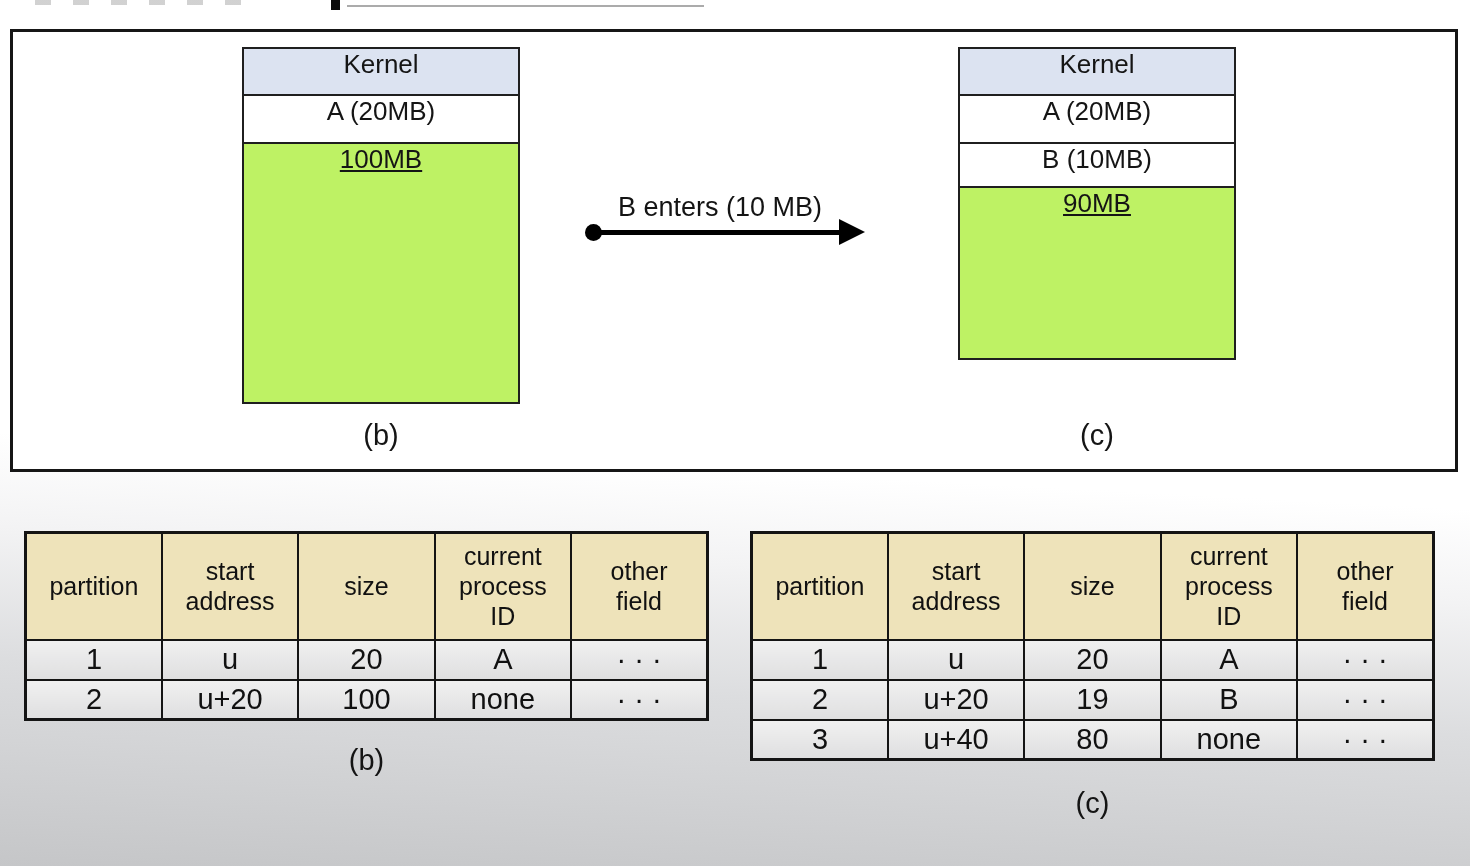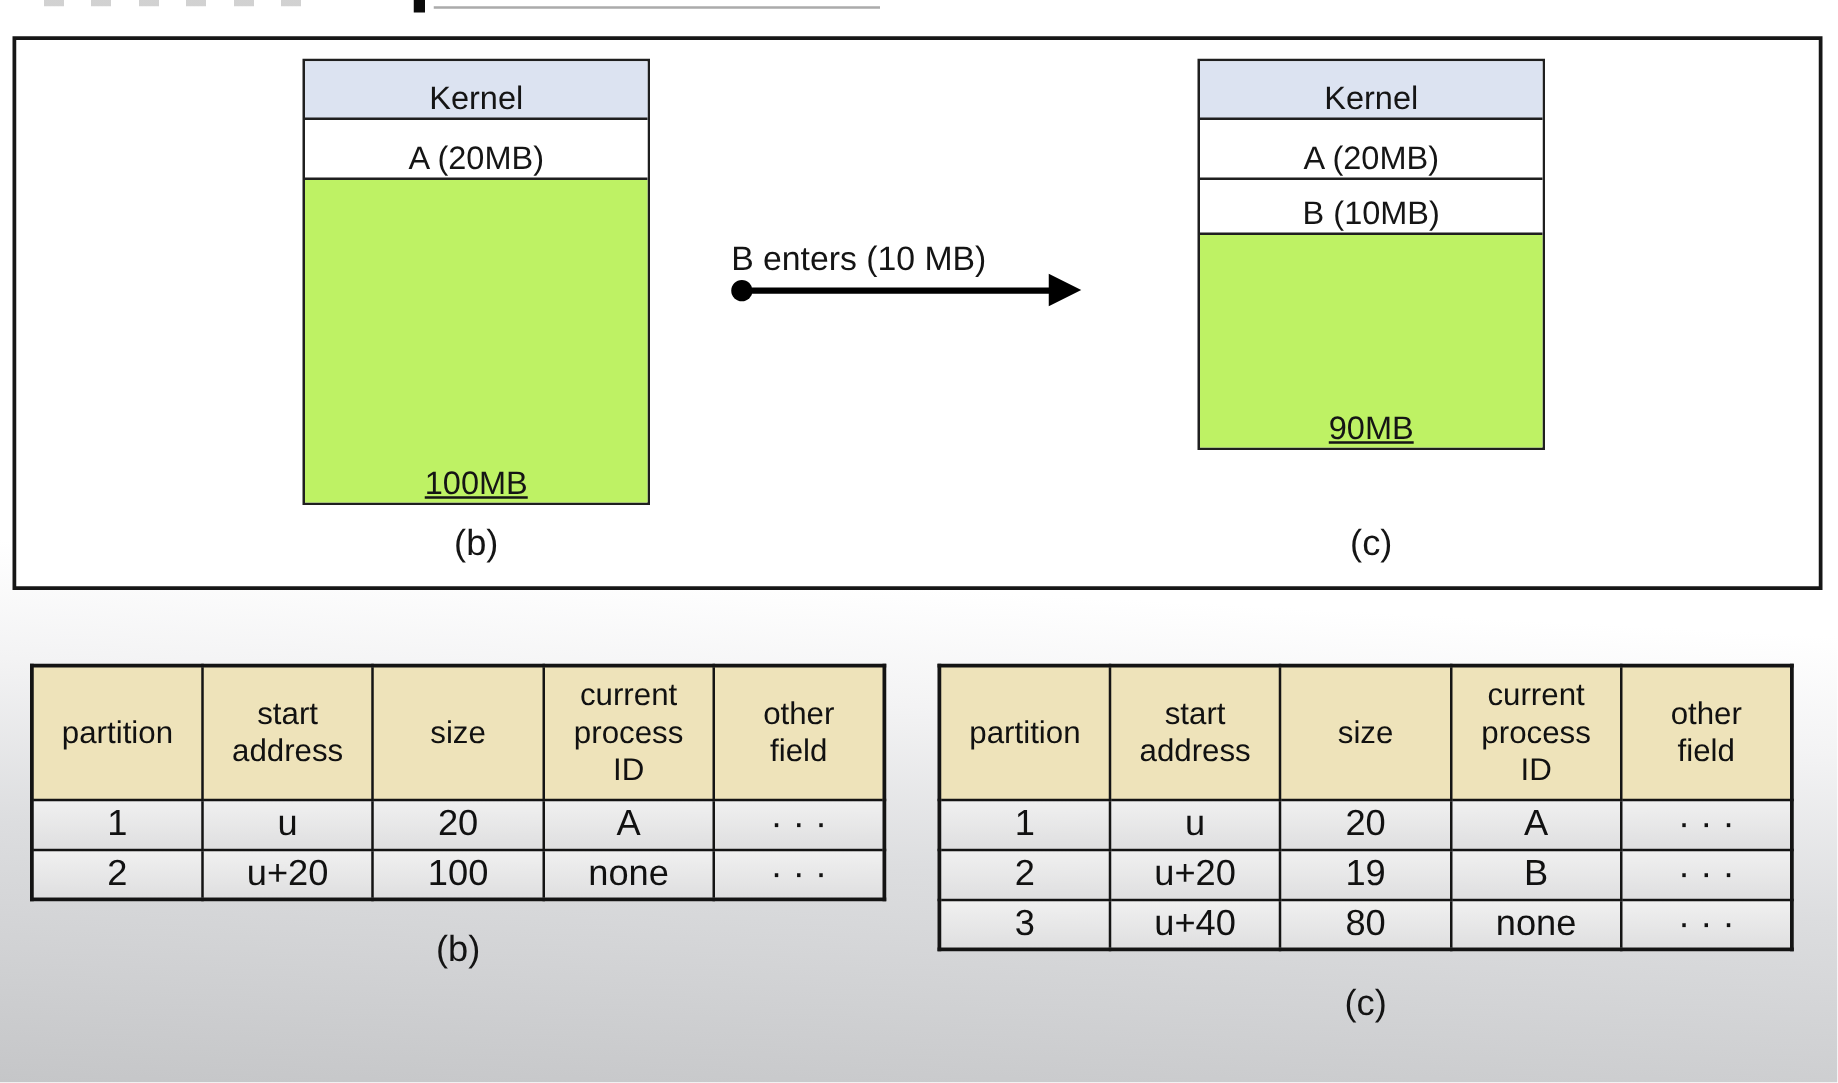--- a/index.html
+++ b/index.html
@@ -25,42 +25,42 @@
     background:#ffffff; border:3px solid #161616;
   }
 
   
   .memmap{
     position:absolute; width:278px; border:2px solid #1f1f1f; background:#ffffff;
   }
   .memmap-b{ left:242px; top:47px; }
   .memmap-c{ left:958px; top:47px; }
   .block{
-    display:flex; align-items:flex-end; justify-content:center;
+    display:flex; align-items:flex-start; justify-content:center;
     border-bottom:2px solid #1f1f1f; font-size:26px; color:#151515;
   }
   .block:last-child{ border-bottom:none; }
   .bg-kernel{ background:#dce3f1; }
   .bg-proc{ background:#ffffff; }
   .bg-free{ background:#bef264;text-decoration:underline; }
   .h-kernel{ height:47px; }
   .h-proc-a{ height:48px; }
   .h-proc-b{ height:44px; }
   .h-free-b{ height:258px; }
   .h-free-c{ height:170px; }
 
   .memcap{
     position:absolute; width:278px; text-align:center; font-size:29px; color:#151515;
   }
   .memcap-b{ left:242px; top:419px; }
   .memcap-c{ left:958px; top:419px; }
 
   
   .arrow-label{
-    position:absolute; left:552px; top:192px; width:270px; text-align:center;
+    position:absolute; left:585px; top:192px; width:270px; text-align:center;
     font-size:27px; color:#141414; white-space:nowrap;
   }
   .arrow-dot{ position:absolute; left:585px; top:224px; width:17px; height:17px; border-radius:50%; background:#000; }
   .arrow-shaft{ position:absolute; left:593px; top:230px; width:250px; height:5px; background:#000; }
   .arrow-head{
     position:absolute; left:839px; top:219px; width:0; height:0;
     border-top:13px solid transparent; border-bottom:13px solid transparent; border-left:26px solid #000;
   }
 
   

